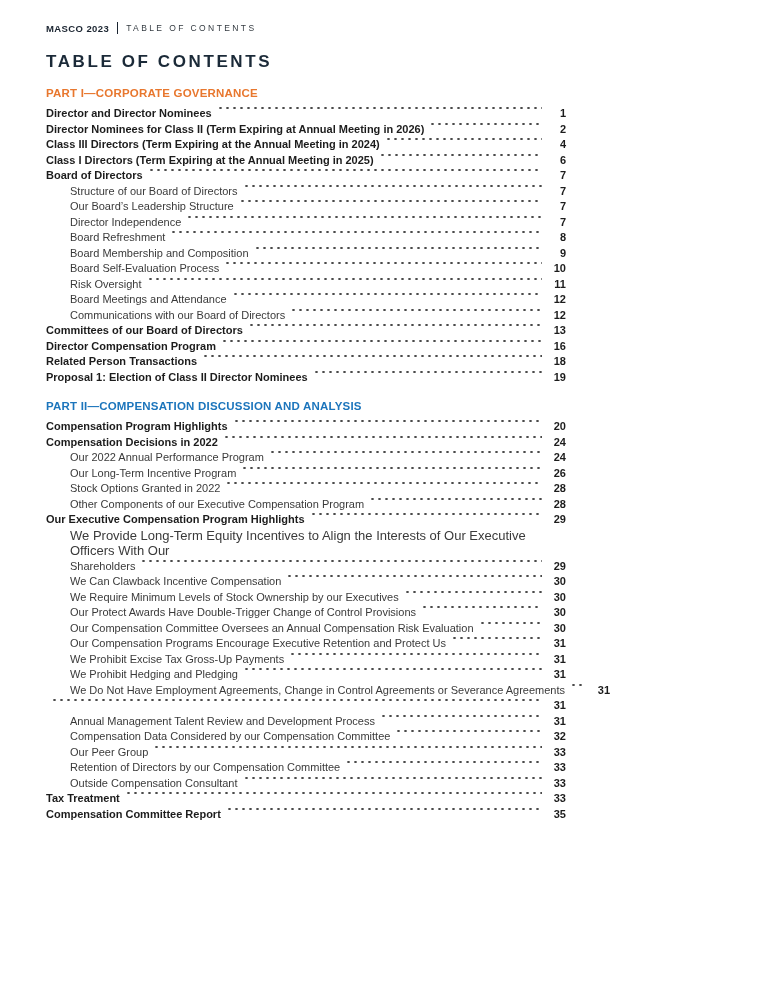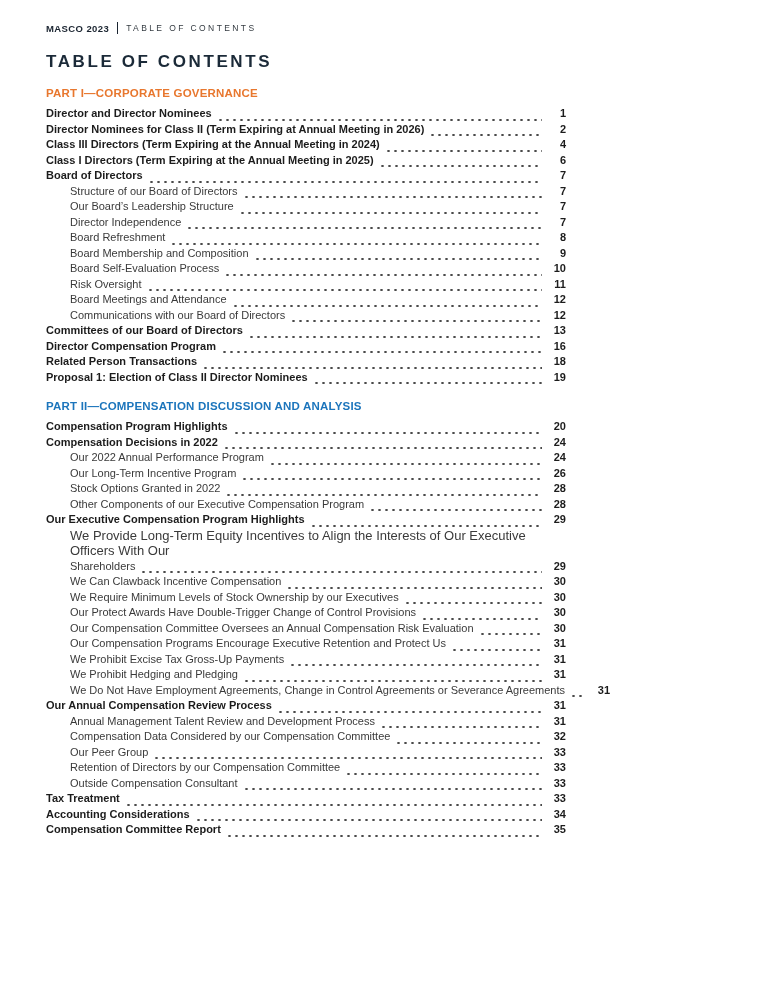--- a/index.html
+++ b/index.html
@@ -56,21 +56,21 @@
     font-size: 11.5px;
     font-weight: bold;
     letter-spacing: 0.2px;
     margin-top: 15px;
     margin-bottom: 7px;
   }
 
   
   .toc-row {
     display: flex;
-    align-items: flex-end;
+    align-items: flex-start;
     font-size: 11px;
     line-height: 15.5px;
     color: #3a3a3a;
   }
   .toc-row.bold .toc-label {
     font-weight: bold;
     color: #1c1c1c;
   }
   .toc-row.indent, .toc-pre.indent { padding-left: 24px; }
   .toc-label { white-space: nowrap; }
@@ -277,21 +277,20 @@
         <span class="toc-label">We Prohibit Hedging and Pledging</span>
         <span class="leader"></span>
         <span class="page-num">31</span>
       </div>
       <div class="toc-row indent">
         <span class="toc-label">We Do Not Have Employment Agreements, Change in Control Agreements or Severance Agreements</span>
         <span class="leader"></span>
         <span class="page-num">31</span>
       </div>
       <div class="toc-row bold">
-        <span class="toc-label">Our Annual Compensation Review Process</span>
         <span class="leader"></span>
         <span class="page-num">31</span>
       </div>
       <div class="toc-row indent">
         <span class="toc-label">Annual Management Talent Review and Development Process</span>
         <span class="leader"></span>
         <span class="page-num">31</span>
       </div>
       <div class="toc-row indent">
         <span class="toc-label">Compensation Data Considered by our Compensation Committee</span>
@@ -310,25 +309,20 @@
       </div>
       <div class="toc-row indent">
         <span class="toc-label">Outside Compensation Consultant</span>
         <span class="leader"></span>
         <span class="page-num">33</span>
       </div>
       <div class="toc-row bold">
         <span class="toc-label">Tax Treatment</span>
         <span class="leader"></span>
         <span class="page-num">33</span>
-      </div>
-      <div class="toc-row bold">
-        <span class="toc-label">Accounting Considerations</span>
-        <span class="leader"></span>
-        <span class="page-num">34</span>
       </div>
       <div class="toc-row bold">
         <span class="toc-label">Compensation Committee Report</span>
         <span class="leader"></span>
         <span class="page-num">35</span>
       </div>
     </main>
 </div>
 
 </body></html>

